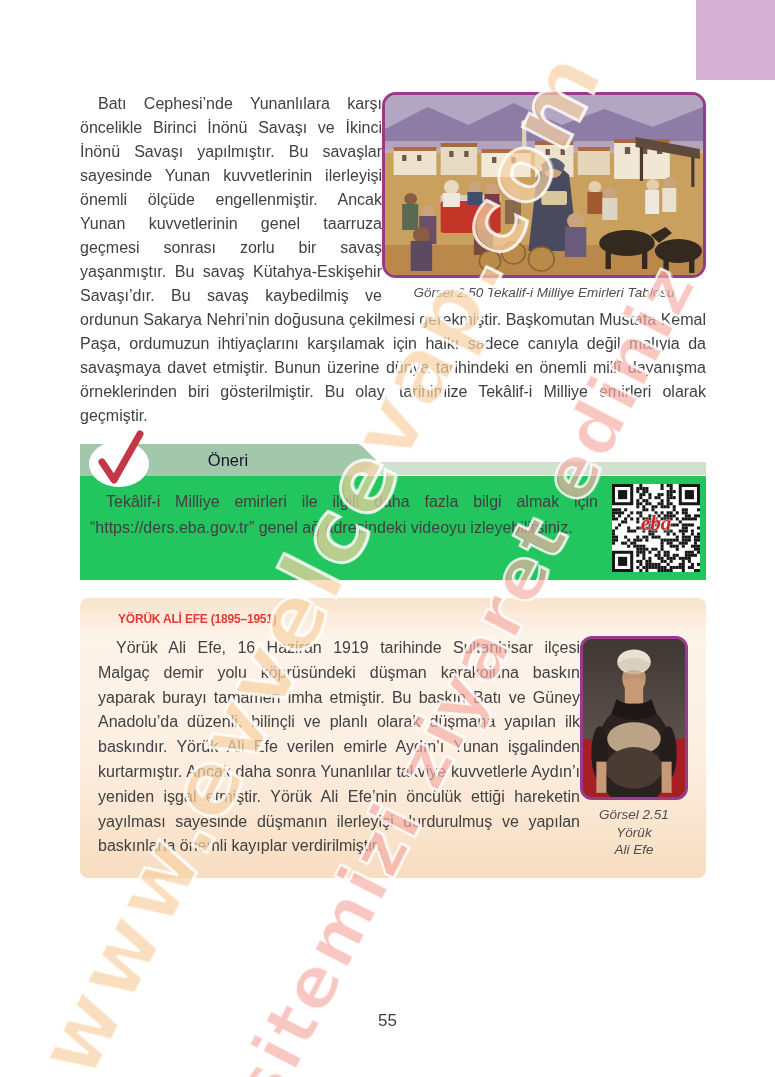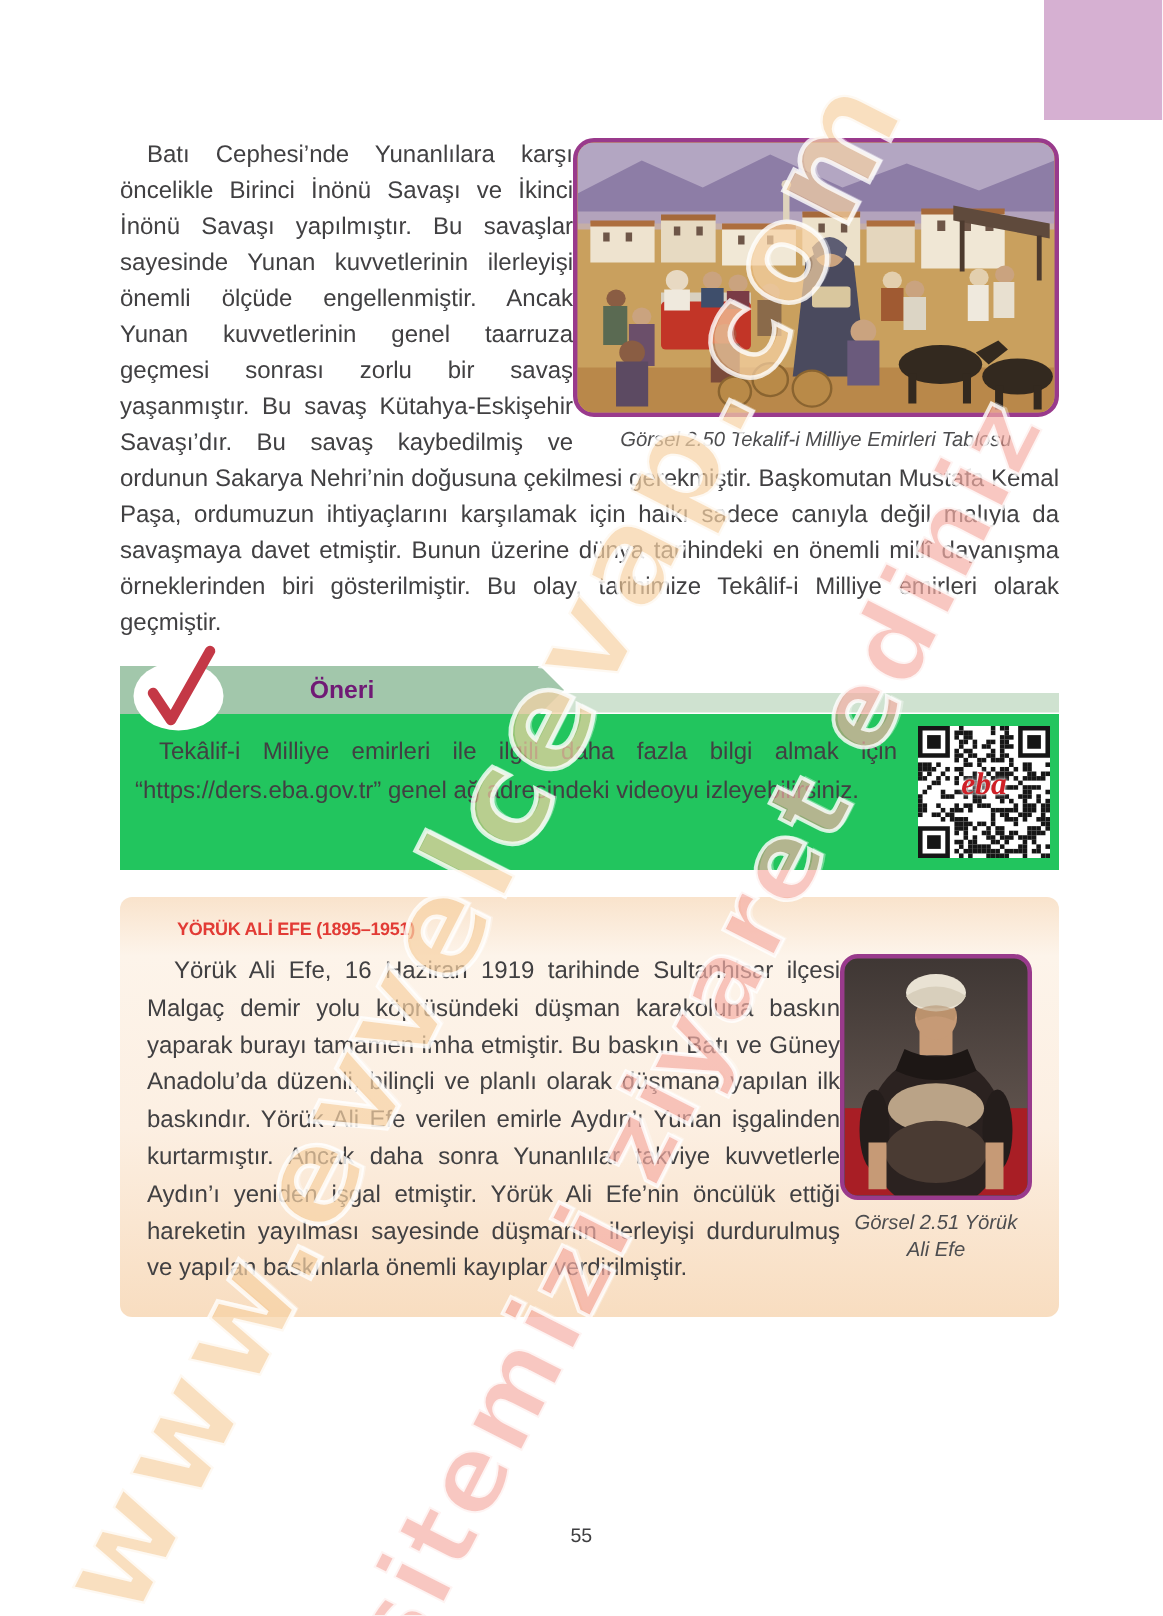--- a/index.html
+++ b/index.html
@@ -20,21 +20,21 @@
   .painting-frame svg{display:block;width:100%;height:100%;}
   .figcap{font-style:italic;font-size:13.5px;color:#4d4d4f;text-align:center;margin-top:6px;line-height:1.3;}
 
   
   .oneri{clear:both;margin-top:10px;position:relative;}
   .oneri-header{position:relative;height:34px;margin-top:14px;}
   .oneri-strip{position:absolute;left:0;right:0;top:20px;height:13px;background:#cfe2d0;}
   .oneri-banner{
     position:absolute;left:0;top:2px;width:296px;height:32px;background:#a2c7ab;
     clip-path:polygon(0 0,calc(100% - 16px) 0,100% 50%,calc(100% - 16px) 100%,0 100%);
-    text-align:center;line-height:32px;font-weight:bold;font-size:16.5px;color:#701a75;
+    text-align:center;line-height:32px;font-weight:normal;font-size:16.5px;color:#0f172a;
   }
   .check-badge{position:absolute;left:6px;top:-18px;width:66px;height:68px;z-index:3;}
   .oneri-body{
     position:relative;background:#22c55e;min-height:104px;box-sizing:border-box;
     padding:13px 108px 16px 10px;
   }
   .oneri-body p{margin:0;font-size:16px;line-height:1.6;text-align:justify;text-indent:16px;}
   .qr{position:absolute;right:6px;top:8px;width:88px;height:88px;background:#ffffff;}
   .qr svg{display:block;}
   .eba-label{
@@ -44,26 +44,26 @@
   }
 
   
   .bio{
     margin-top:18px;border-radius:8px;box-sizing:border-box;
     background:linear-gradient(180deg,#f9e3cc 0%,#fdf4ea 14%,#fcefe2 55%,#f8ddc0 100%);
     padding:14px 18px 12px 18px;
   }
   .bio h3{margin:0 0 10px 0;color:#e23b35;font-size:12px;letter-spacing:-0.2px;text-indent:20px;}
   .bio p{margin:0 0 7px 0;font-size:16px;line-height:1.55;text-align:justify;text-indent:18px;}
-  .fig-portrait{float:right;width:128px;margin:2px 0 26px 14px;text-align:center;}
+  .fig-portrait{float:right;width:108px;margin:2px 0 26px 14px;text-align:center;}
   .photo-frame{border:3px solid #993a8c;border-radius:12px;overflow:hidden;height:158px;background:#4a3f3c;}
   .photo-frame svg{display:block;width:100%;height:100%;}
 
   
-  .page-number{position:absolute;left:0;right:0;bottom:46px;text-align:center;font-size:13px;color:#3f3f41;}
+  .page-number{position:absolute;left:0;right:0;bottom:46px;text-align:center;font-size:17px;color:#3f3f41;}
 
   
   .wm{
     position:absolute;transform-origin:0 50%;white-space:nowrap;pointer-events:none;z-index:40;
     font-family:"DejaVu Sans",sans-serif;font-weight:800;
   }
   .wm-tan{
     left:62px;top:1018px;font-size:88px;letter-spacing:4px;transform:rotate(-63deg);
     color:rgba(244,196,138,0.55);-webkit-text-stroke:3px rgba(255,255,255,0.8);
     text-shadow:2px 2px 0 rgba(255,255,255,0.35);

